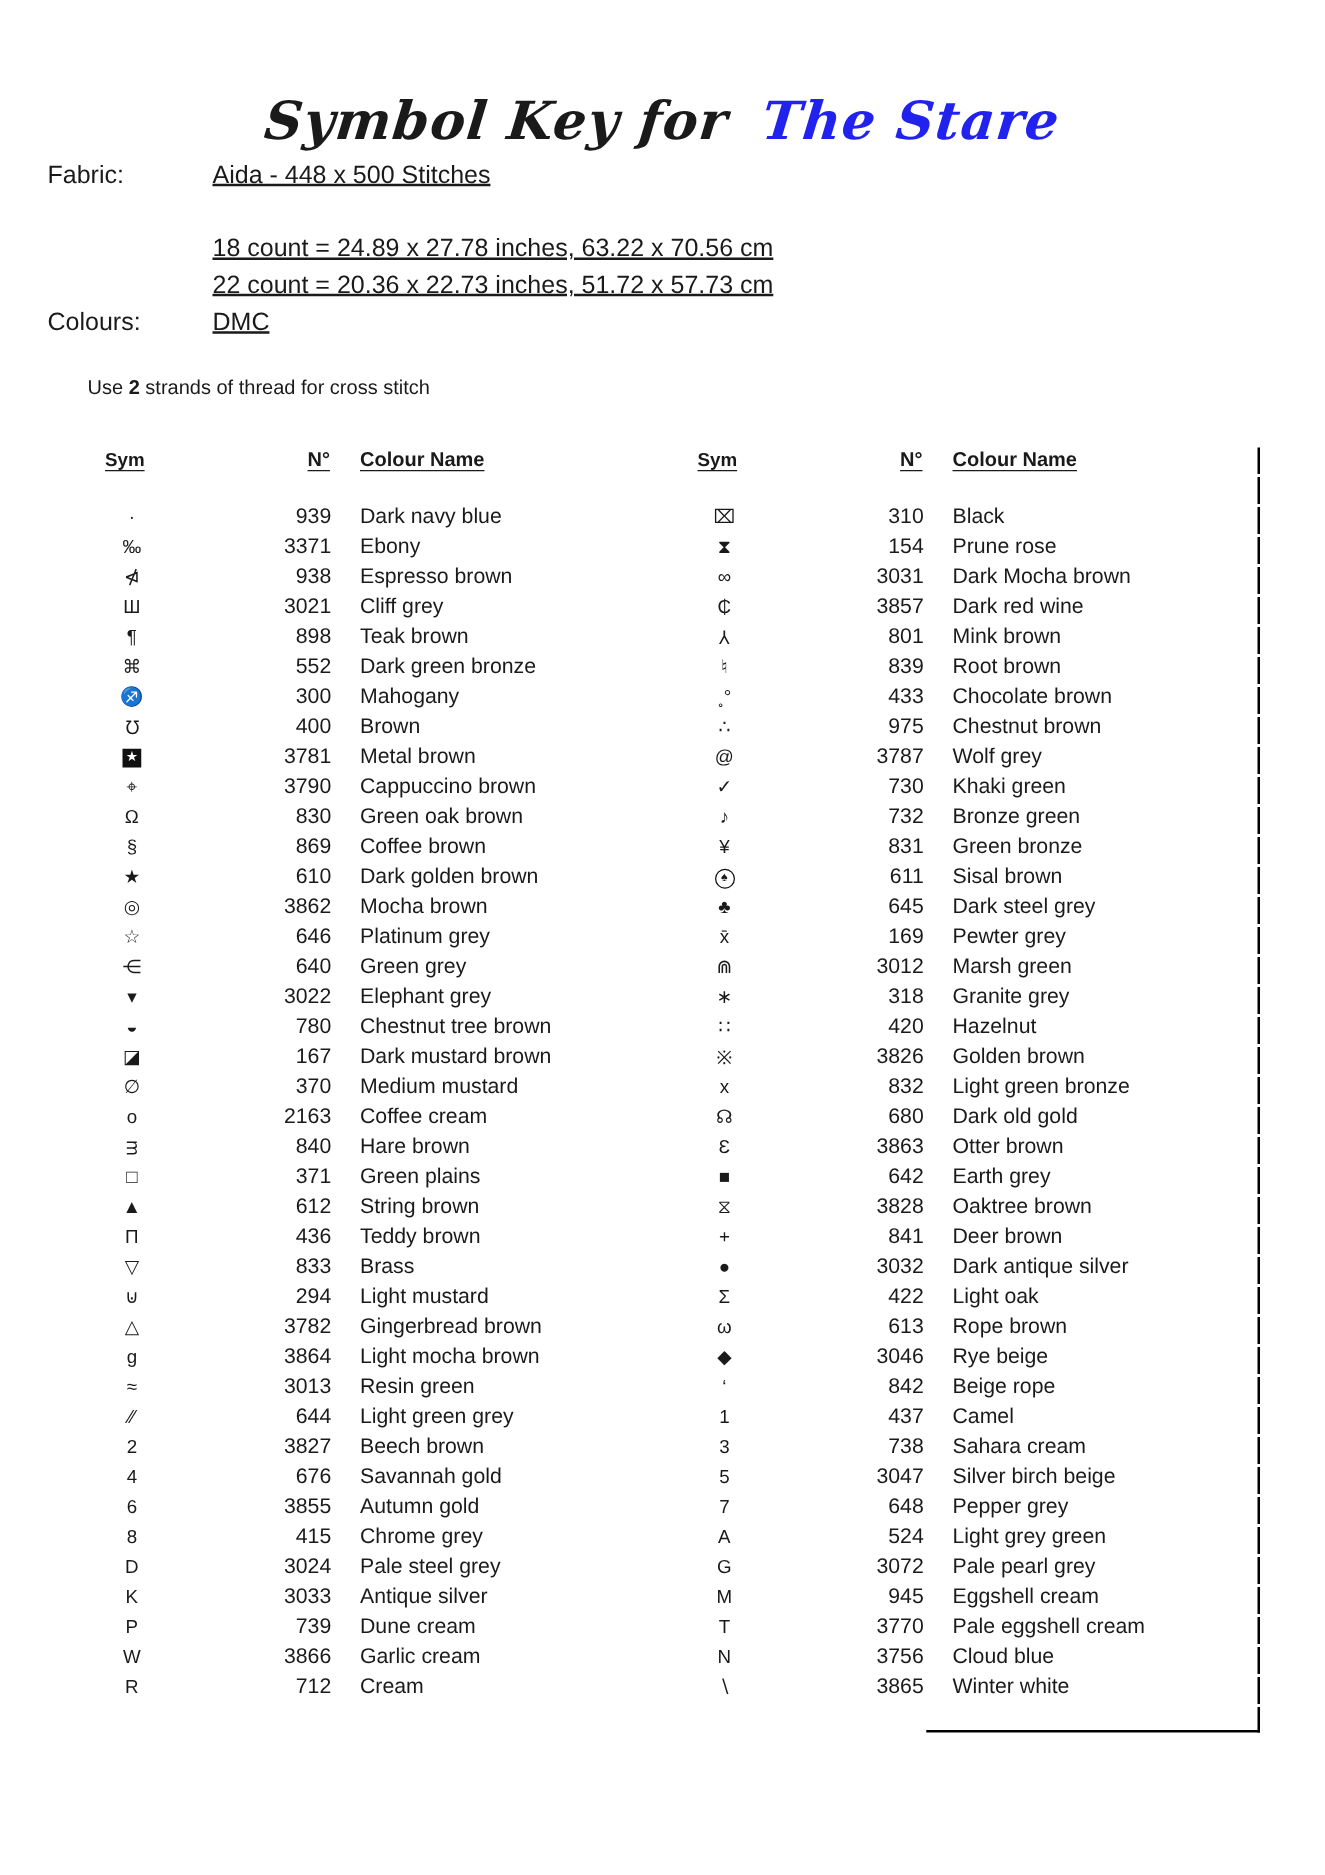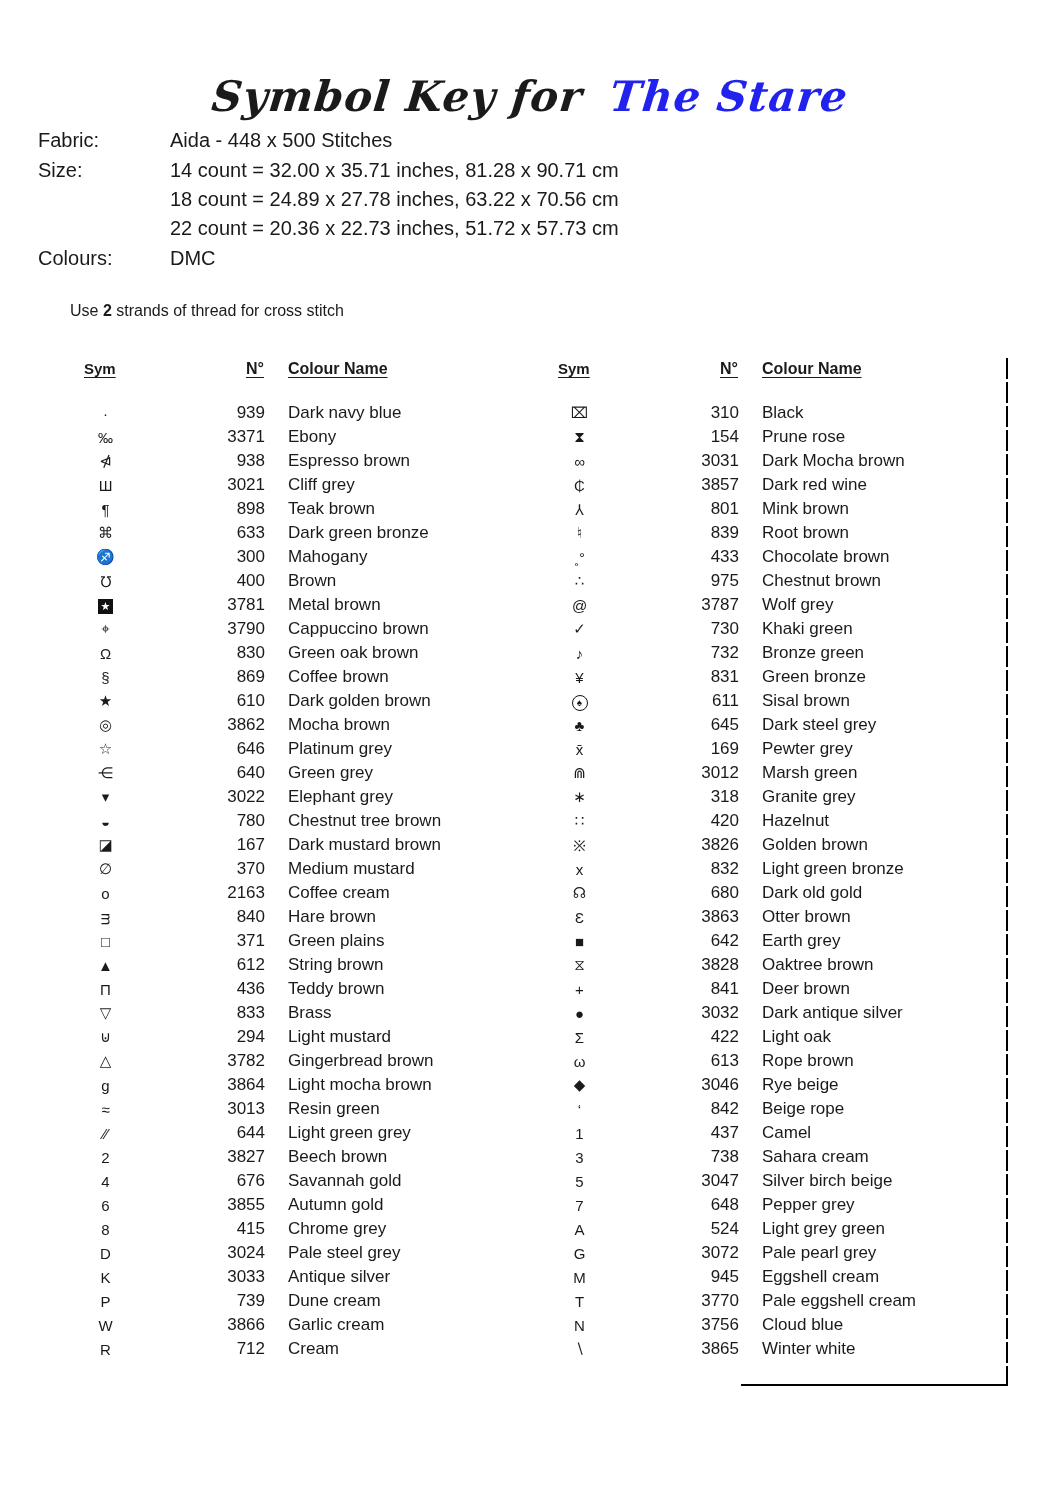--- a/index.html
+++ b/index.html
@@ -6,21 +6,21 @@
   .page{position:relative;width:1060px;height:1500px;background:#ffffff;overflow:hidden;
         font-family:"Liberation Sans",sans-serif;color:#1a1a1a;}
   
   .title{position:absolute;top:72px;left:0;width:100%;text-align:center;white-space:nowrap;}
   .title .script{font-family:"DejaVu Serif",serif;font-style:italic;font-weight:bold;
                  font-size:42px;letter-spacing:1px;transform:skewX(-6deg);display:inline-block;}
   .title .pattern-name{margin-left:22px;}
   
   .meta-row{position:absolute;left:38px;font-size:20px;line-height:24px;white-space:nowrap;}
   .meta-label{display:inline-block;width:132px;font-weight:normal;}
-  .meta-value{display:inline-block;}
+  .meta-value{display:inline-block;text-decoration:underline;}
   
   .strands{position:absolute;left:32px;top:302px;font-size:16px;margin-left:38px;}
   
   .key-table{position:absolute;border-collapse:collapse;table-layout:fixed;font-size:17px;}
   .key-table th{font-weight:bold;text-decoration:underline;text-underline-offset:3px;
                 font-size:16px;height:40px;vertical-align:top;padding-top:2px;}
   .key-table td{height:24px;padding:0;vertical-align:middle;}
   .key-table .sym{width:48px;text-align:center;font-size:15px;}
   .key-table th.sym{text-align:left;padding-left:6px;}
   .key-table .num{width:130px;text-align:right;}
@@ -44,23 +44,20 @@
 <div class="page">
 
   <div class="title">
     <span class="script">Symbol Key for</span>
     <span class="script pattern-name" style="color: rgb(34, 34, 238);">The Stare</span>
   </div>
 
   <div class="meta-row" style="top:128px">
     <span class="meta-label">Fabric:</span><span class="meta-value">Aida -  448 x 500 Stitches</span>
   </div>
-  <div class="meta-row" style="top:158px">
-    <span class="meta-label">Size:</span><span class="meta-value">14 count  = 32.00 x 35.71 inches, 81.28 x 90.71 cm</span>
-  </div>
   <div class="meta-row" style="top:187px">
     <span class="meta-label"></span><span class="meta-value">18 count  = 24.89 x 27.78 inches, 63.22 x 70.56 cm</span>
   </div>
   <div class="meta-row" style="top:216px">
     <span class="meta-label"></span><span class="meta-value">22 count  = 20.36 x 22.73 inches, 51.72 x 57.73 cm</span>
   </div>
   <div class="meta-row" style="top:246px">
     <span class="meta-label">Colours:</span><span class="meta-value">DMC</span>
   </div>
 
@@ -95,21 +92,21 @@
           <td class="num">3021</td>
           <td class="name">Cliff grey</td>
         </tr>
         <tr>
           <td class="sym"><span>¶</span></td>
           <td class="num">898</td>
           <td class="name">Teak brown</td>
         </tr>
         <tr>
           <td class="sym"><span>⌘</span></td>
-          <td class="num">633</td>
+          <td class="num">552</td>
           <td class="name">Dark green bronze</td>
         </tr>
         <tr>
           <td class="sym"><span>♐</span></td>
           <td class="num">300</td>
           <td class="name">Mahogany</td>
         </tr>
         <tr>
           <td class="sym"><span>℧</span></td>
           <td class="num">400</td>

